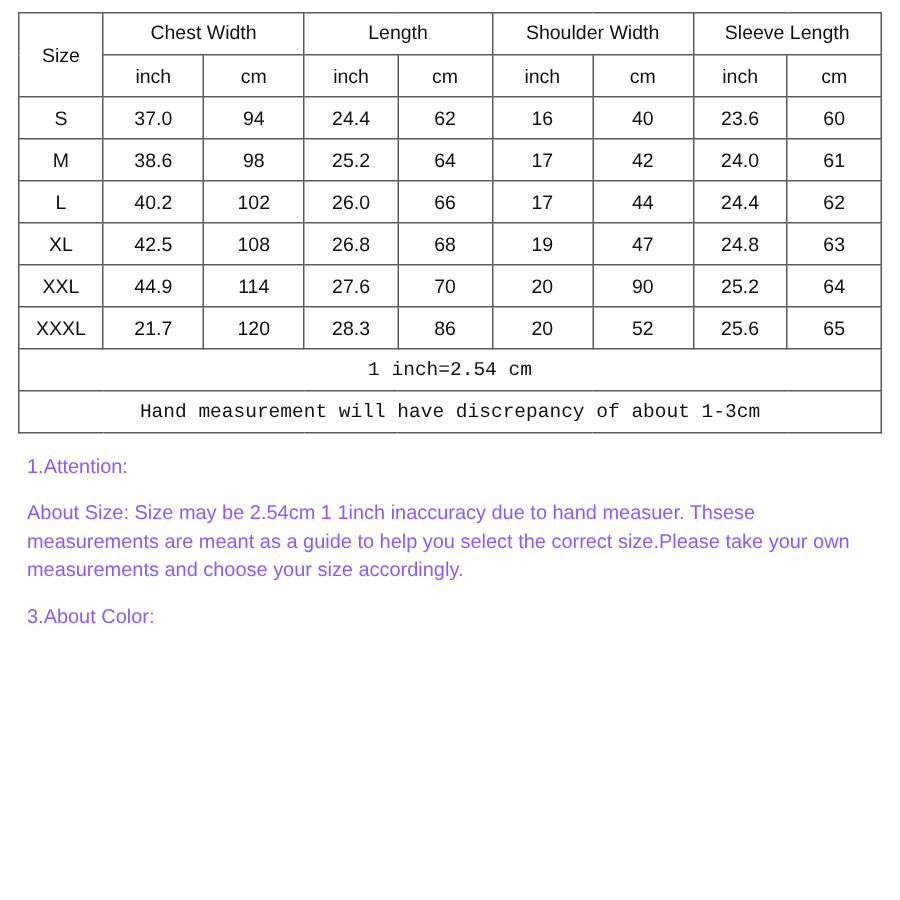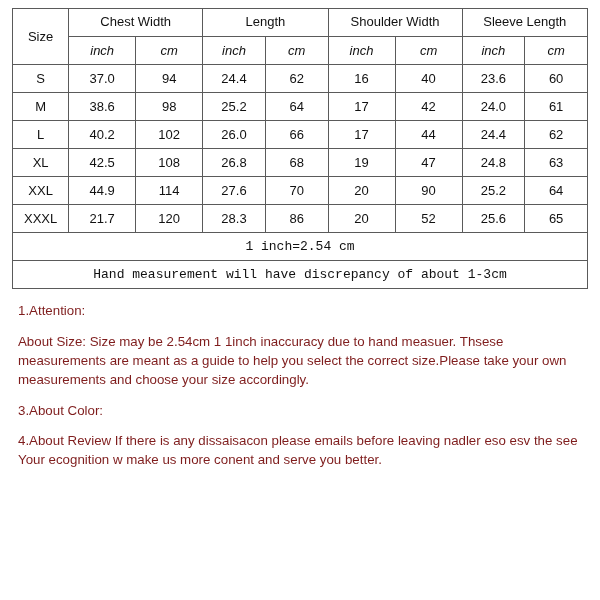--- a/index.html
+++ b/index.html
@@ -46,21 +46,20 @@
     padding: 2px 1px;
   }
   .hdr-size {
     font-weight: bold;
     font-size: 15px;
     background: #ebebeb;
   }
   .unit-cell {
     font-size: 13px;
     background: #ebebeb;
-    font-style: italic;
   }
   .row-label {
     font-size: 14px;
   }
   .note-row td {
     height: 25px;
     font-size: 13px;
     background: #ebebeb;
   }
   .note-mono {
@@ -74,21 +73,21 @@
     font-size: 12.5px;
     background: #ebebeb;
   }
   .paragraphs {
     margin: 13px 2px 0 6px;
   }
   .para {
     font-size: 13.3px;
     line-height: 1.42;
     margin-bottom: 12px;
-    color: #7f1d1d;
+    color: #8b5cf6;
   }
   .para .head {
     display: block;
   }
 </style>
 </head>
 <body>
 
 <div class="page">
 
@@ -202,18 +201,15 @@
   <div class="paragraphs">
     <div class="para">
       <span class="head">1.Attention:</span>
     </div>
     <div class="para">
       <span>About Size: Size may be 2.54cm 1 1inch inaccuracy due to hand measuer. Thsese measurements are meant as a   guide to help you select the correct size.Please take your own measurements and choose your size accordingly.</span>
     </div>
     <div class="para">
       <span class="head">3.About Color:</span>
     </div>
-    <div class="para">
-      <span>4.About Review If there is any dissaisacon please emails before leaving nadler eso esv the see Your ecognition w   make us more conent and serve you better.</span>
-    </div>
   </div>
 
 </div>
 
 </body></html>

